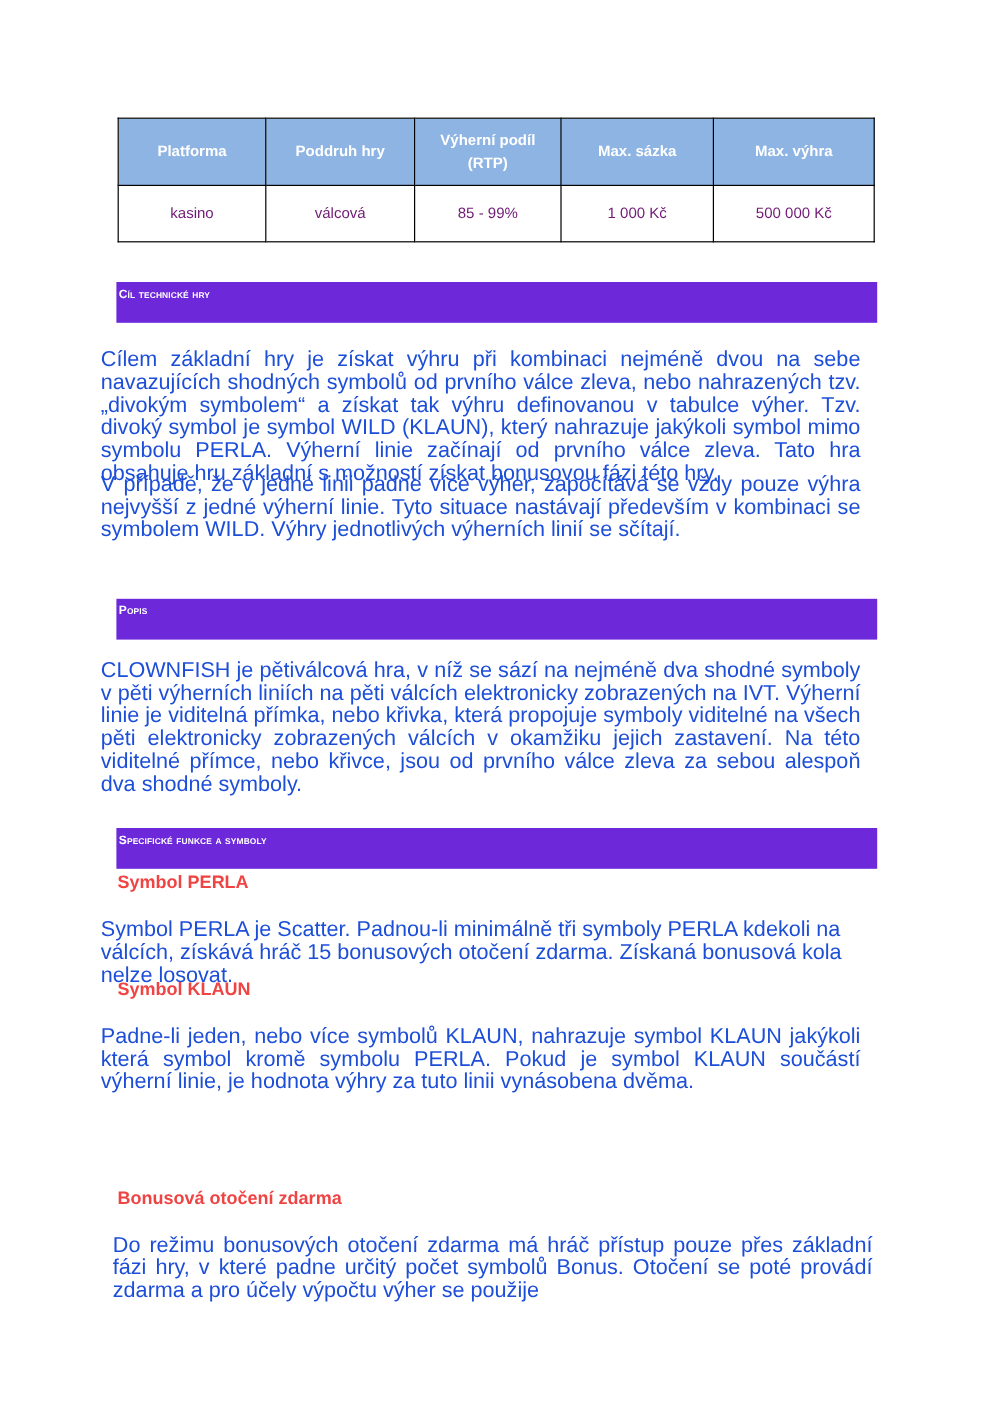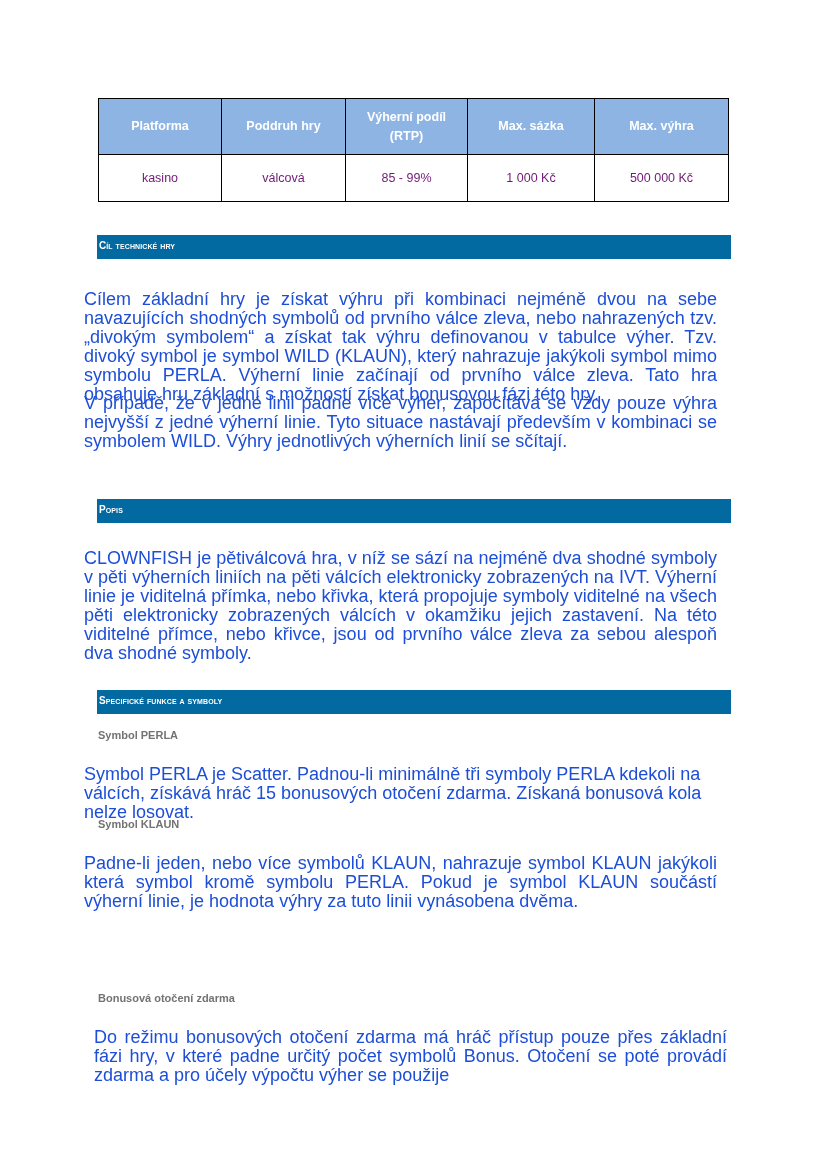--- a/index.html
+++ b/index.html
@@ -25,36 +25,36 @@
     }
     .info-table td { height: 46px; color: #701a75; }
     .info-table col.c1 { width: 123px; }
     .info-table col.c2 { width: 124px; }
     .info-table col.c3 { width: 122px; }
     .info-table col.c4 { width: 127px; }
     .info-table col.c5 { width: 134px; }
 
     
     .section-bar {
-      position: absolute; left: 97px; width: 634px; height: 24px;
-      background: #0369a1; color: #ffffff; font-weight: bold;
+      position: absolute; left: 97px; width: 634px; height: 34px;
+      background: #6d28d9; color: #ffffff; font-weight: bold;
       font-size: 10px; line-height: 22px; padding-left: 2px; box-sizing: border-box;
       font-variant: small-caps; letter-spacing: 0.1px;
     }
 
     
     .para {
       position: absolute; left: 84px; width: 633px; margin: 0;
       font-size: 18px; line-height: 19px; text-align: justify;
       color: #1d4ed8;
     }
     .para.left { text-align: left; }
     .subhead {
       position: absolute; left: 98px; margin: 0;
-      font-size: 11px; font-weight: bold; line-height: 19px; color: #737373;
+      font-size: 15px; font-weight: bold; line-height: 19px; color: #ef4444;
     }
   </style>
 </head>
 <body>
 
 <div class="page">
 
   <table class="info-table">
     <colgroup>
       <col class="c1">

